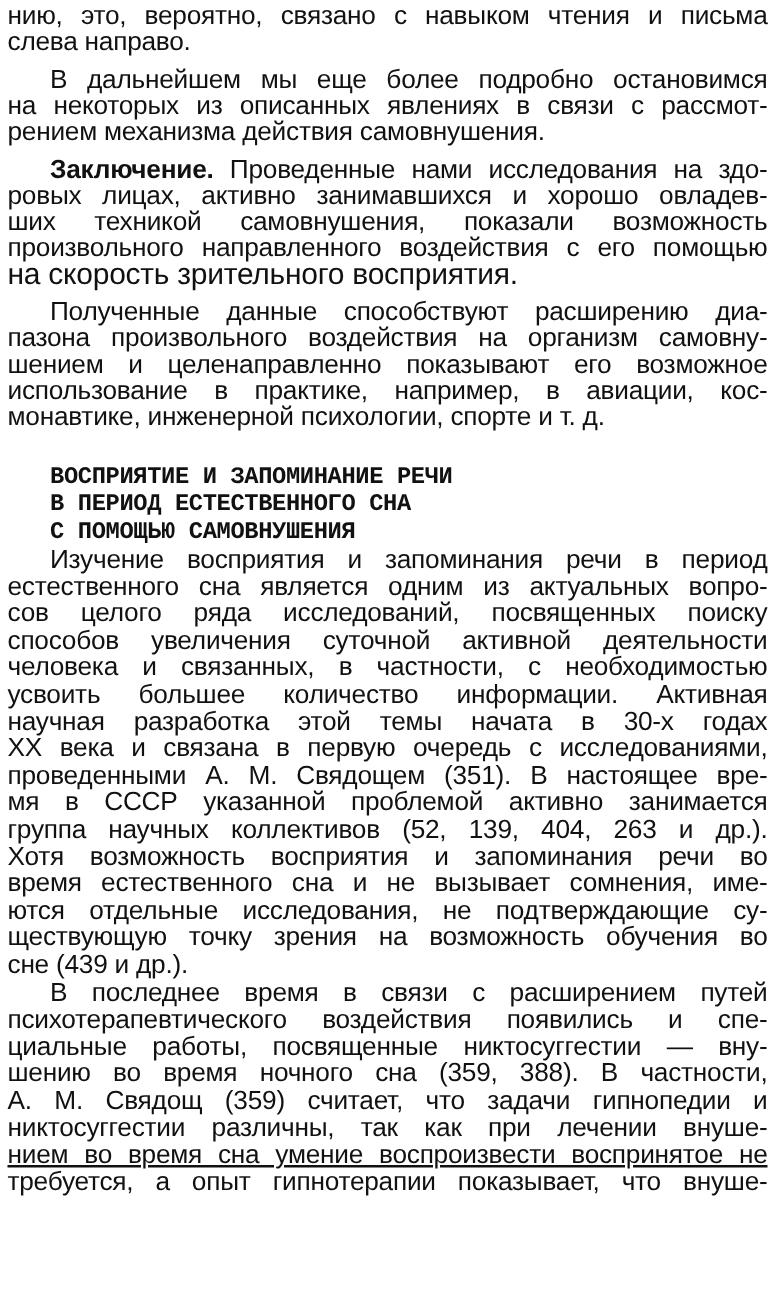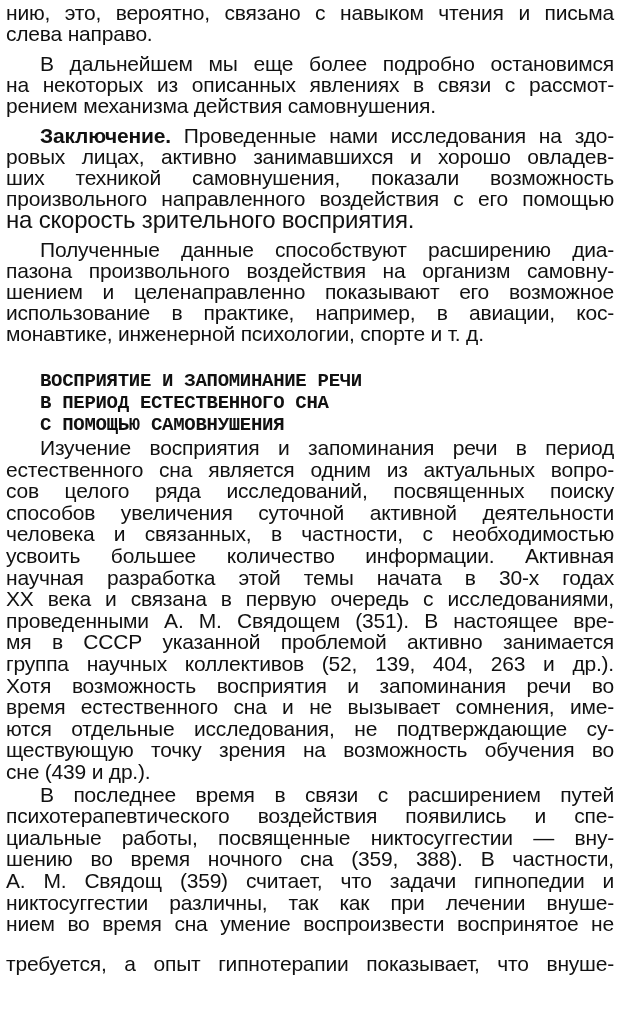--- a/index.html
+++ b/index.html
@@ -110,17 +110,17 @@
   <div class="line" style="top: 718px; font-size: 21px; line-height: 22px; height: 22px;">ются отдельные исследования, не подтверждающие су-</div>
   <div class="line" style="top: 739px; font-size: 21px; line-height: 22px; height: 22px;">ществующую точку зрения на возможность обучения во</div>
   <div class="line last" style="top: 761px; font-size: 21px; line-height: 22px; height: 22px;">сне (439 и др.).</div>
 
   <div class="line indent" style="top: 784px; font-size: 21px; line-height: 22px; height: 22px;">В последнее время в связи с расширением путей</div>
   <div class="line" style="top: 805px; font-size: 21px; line-height: 22px; height: 22px;">психотерапевтического воздействия появились и спе-</div>
   <div class="line" style="top: 827px; font-size: 21px; line-height: 22px; height: 22px;">циальные работы, посвященные никтосуггестии — вну-</div>
   <div class="line" style="top: 848px; font-size: 21px; line-height: 22px; height: 22px;">шению во время ночного сна (359, 388). В частности,</div>
   <div class="line" style="top: 870px; font-size: 21px; line-height: 22px; height: 22px;">А. М. Свядощ (359) считает, что задачи гипнопедии и</div>
   <div class="line" style="top: 892px; font-size: 21px; line-height: 22px; height: 22px;">никтосуггестии различны, так как при лечении внуше-</div>
-  <div class="line" style="top: 913px; font-size: 21px; line-height: 22px; height: 22px;">нием во время сна умение воспроизвести воспринятое не</div>
-  <div class="line" style="top: 935px; font-size: 21px; line-height: 22px; height: 22px; margin-top: 18px;">требуется, а опыт гипнотерапии показывает, что внуше-</div>
+  <div class="line" style="top: 913px; font-size: 21px; line-height: 22px; height: 22px; text-decoration: underline;">нием во время сна умение воспроизвести воспринятое не</div>
+  <div class="line" style="top: 935px; font-size: 21px; line-height: 22px; height: 22px;">требуется, а опыт гипнотерапии показывает, что внуше-</div>
 </div>
 
 <div class="page-number">86</div>
 
 </body></html>

